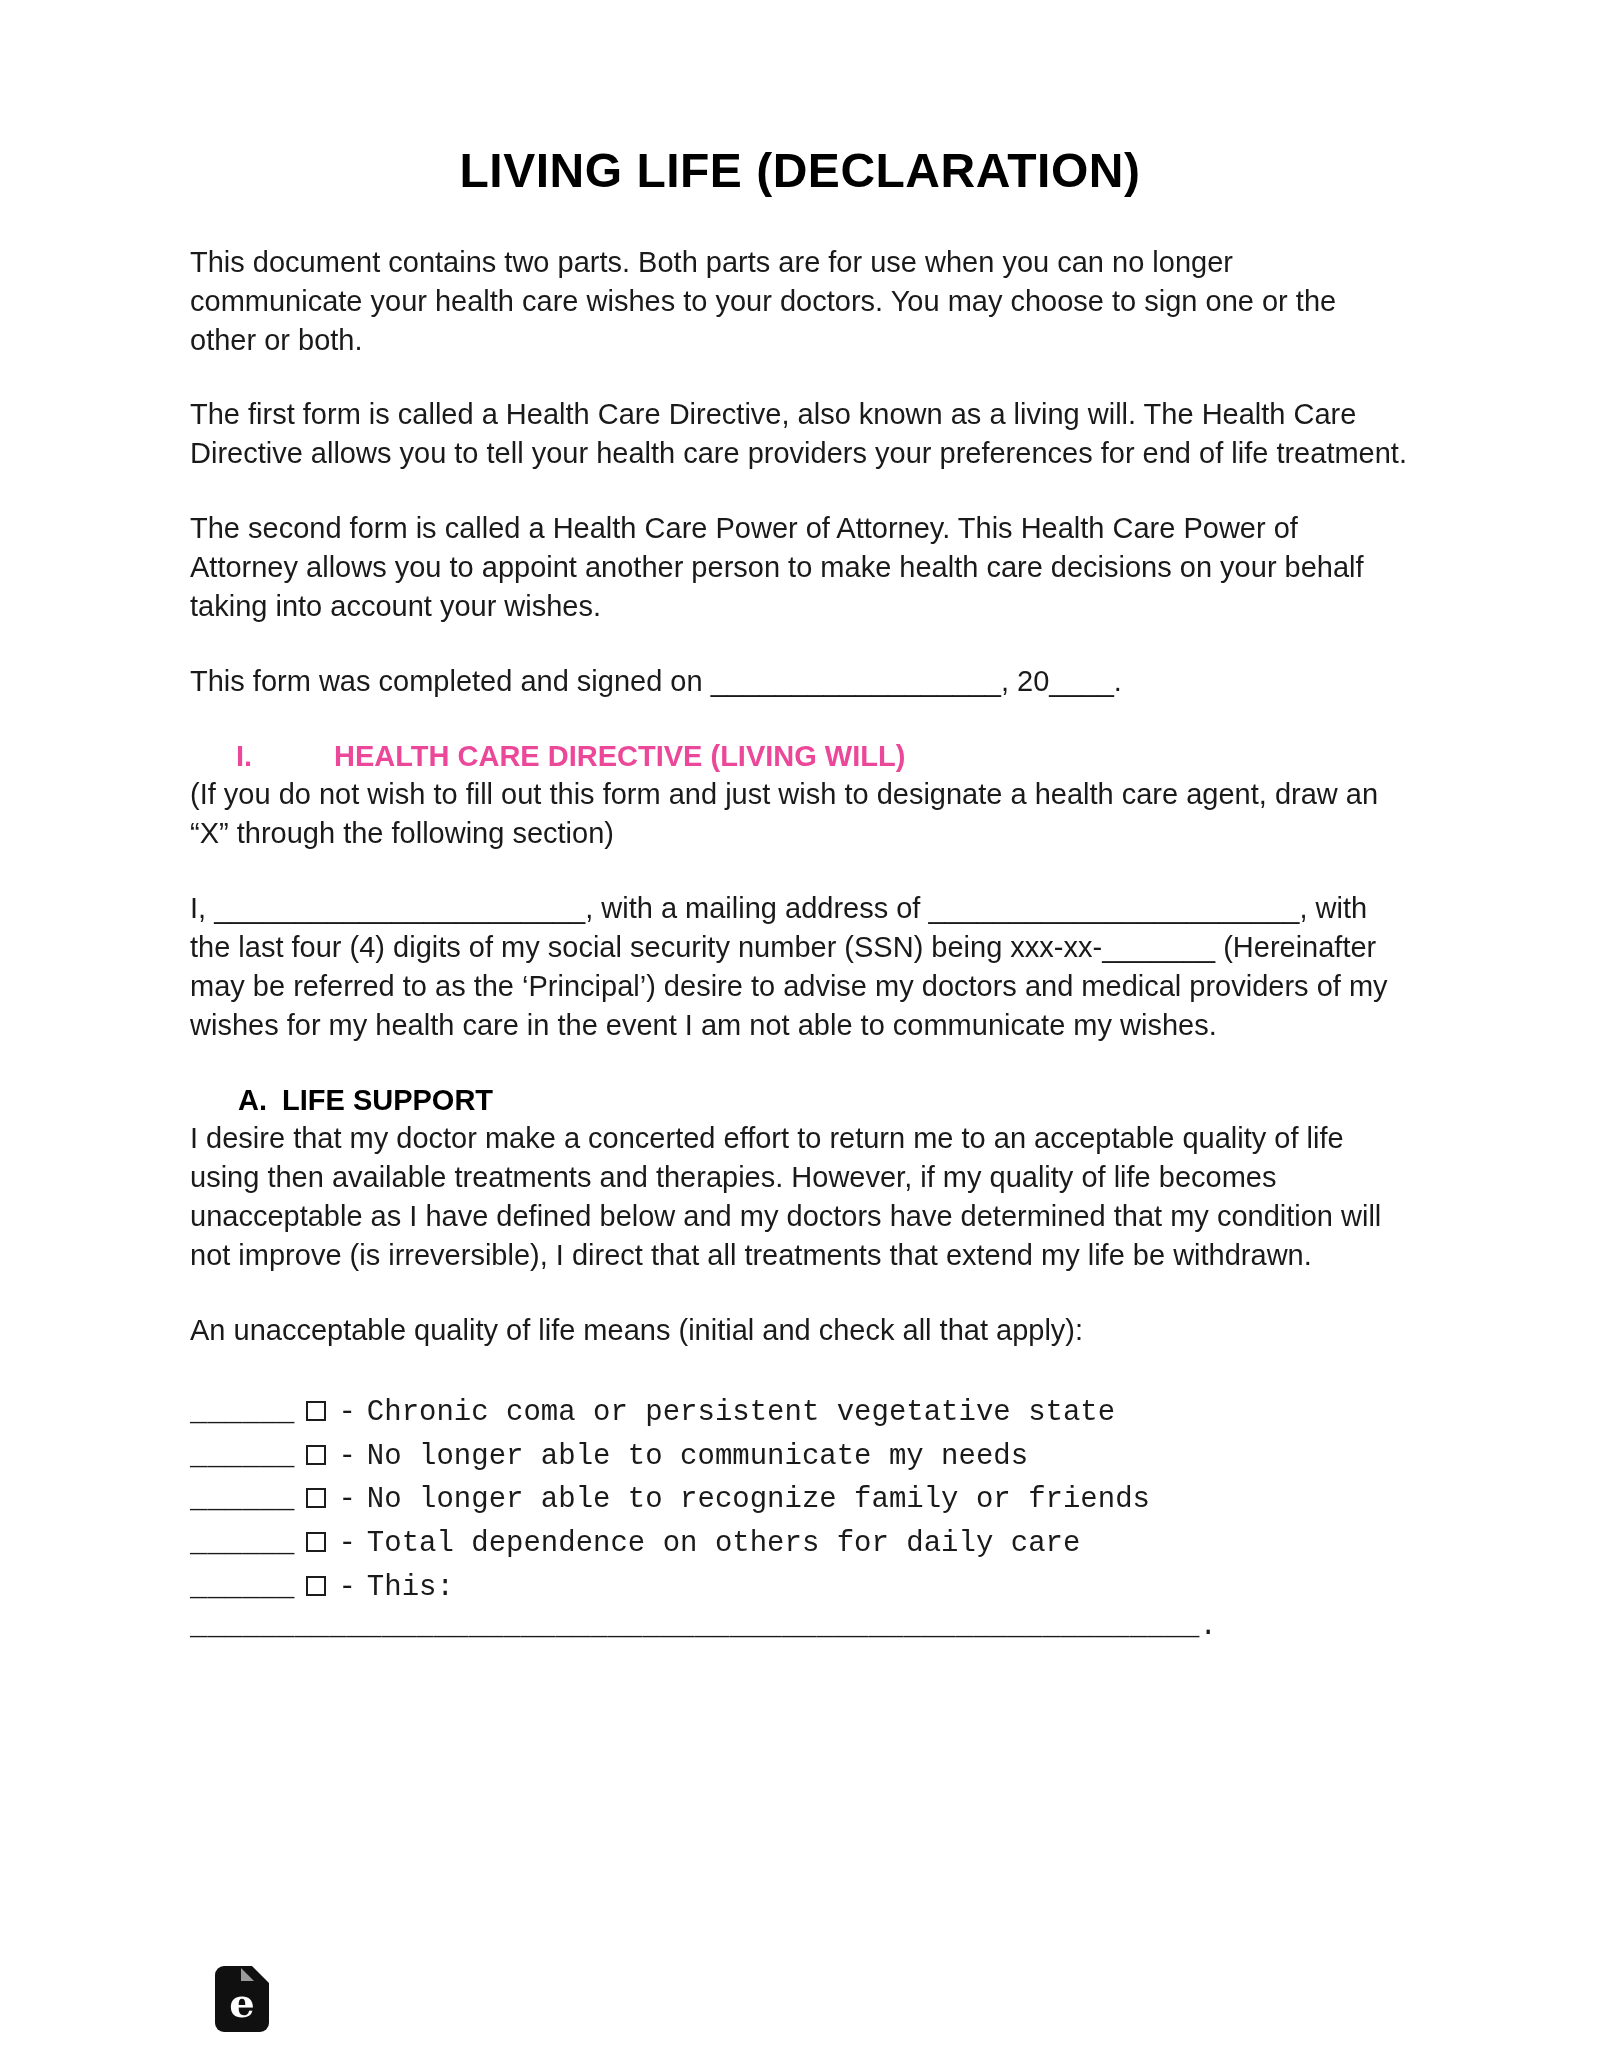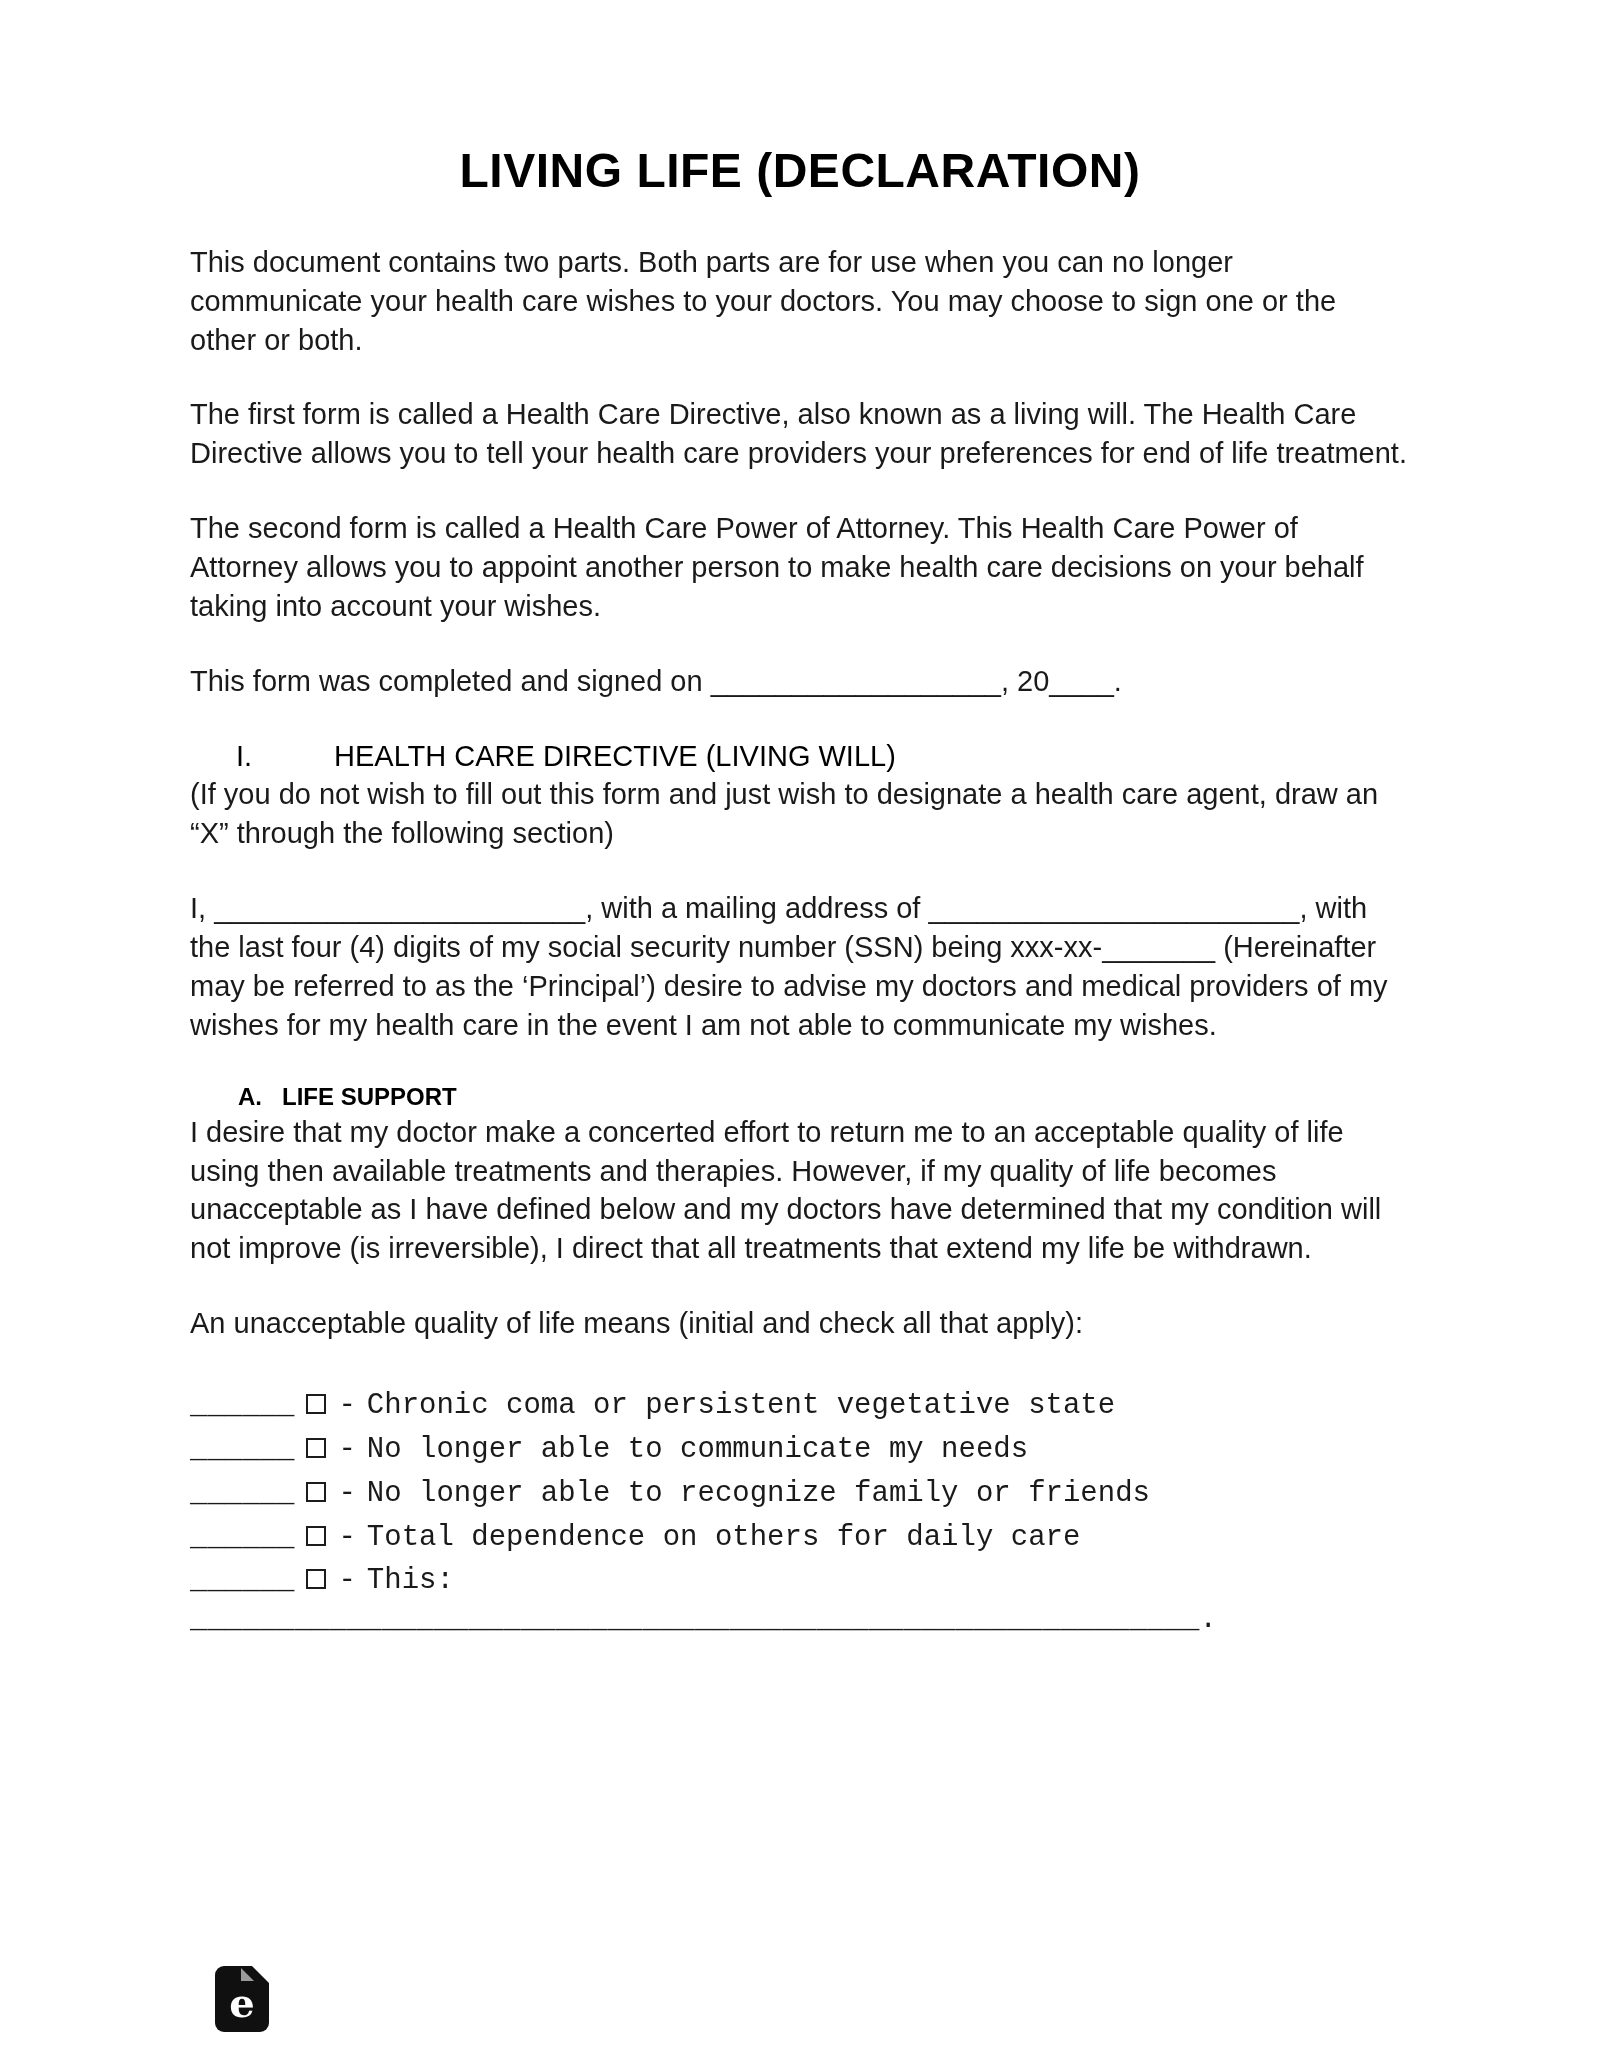--- a/index.html
+++ b/index.html
@@ -30,30 +30,30 @@
   }
   p.body-text {
     font-size: 29px;
     line-height: 1.34;
     margin: 0 0 36px 0;
   }
   .signed-line { margin-bottom: 52px; }
   .sec-heading {
     font-size: 29px;
     line-height: 1.34;
-    font-weight: normal;
-    color: #000000;
+    font-weight: bold;
+    color: #ec4899;
   }
   .sec-num {
     display: inline-block;
     margin-left: 46px;
     width: 98px;
   }
   .sub-heading {
-    font-size: 24px;
+    font-size: 29px;
     line-height: 1.34;
     font-weight: bold;
     color: #000;
     margin-top: 10px;
   }
   .sub-num {
     display: inline-block;
     margin-left: 48px;
     width: 44px;
   }

